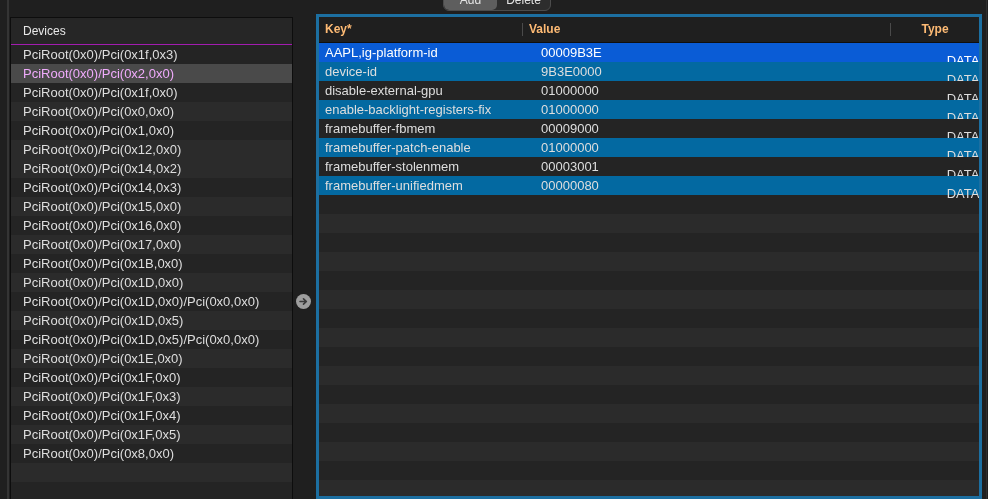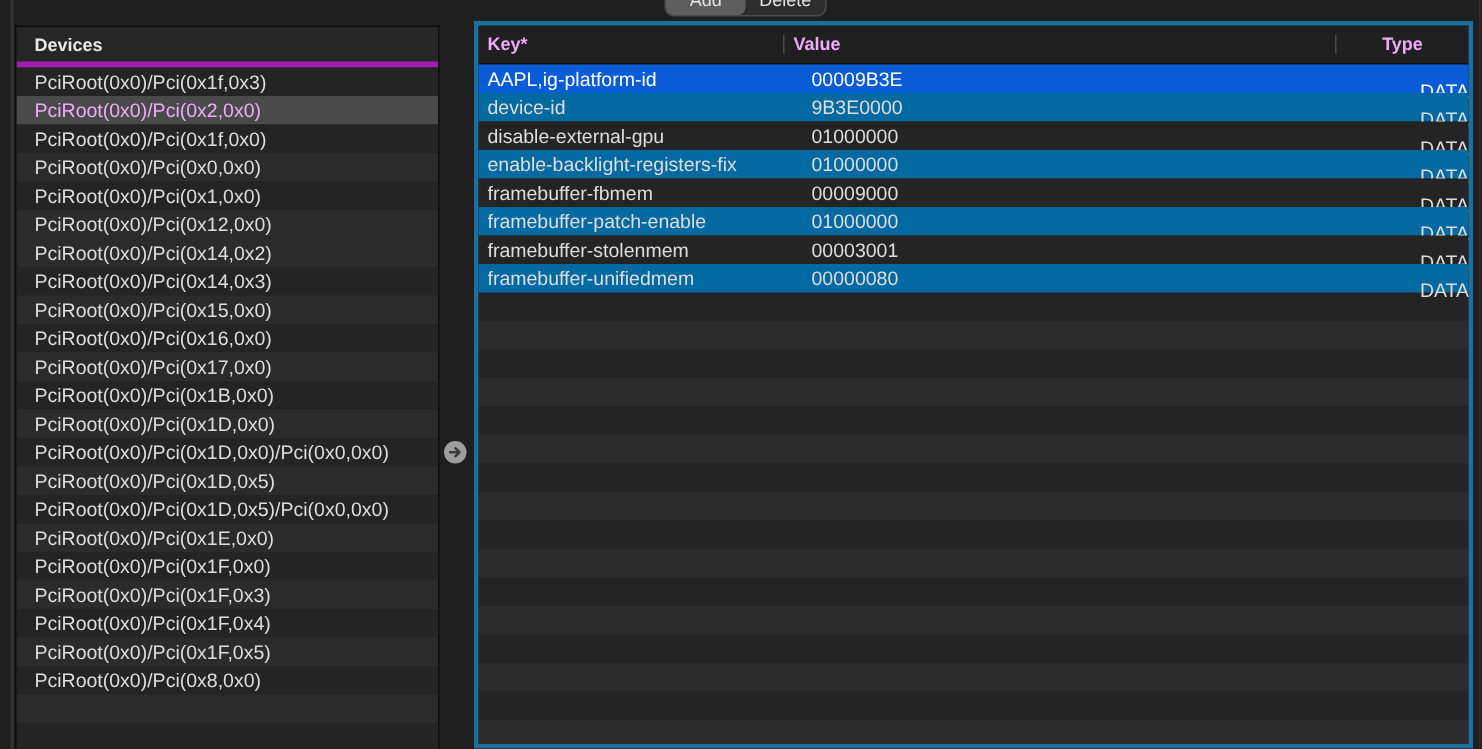--- a/index.html
+++ b/index.html
@@ -27,23 +27,23 @@
   }
   .seg.selected { background: #5e5e5e; border-radius: 5px; }
 
   
   .devices-panel {
     position: absolute; left: 10px; top: 17px; width: 283px; height: 482px;
     background: #242424; border: 1px solid #0d0d0d; border-bottom: none;
     overflow: hidden;
   }
   .devices-header {
-    height: 27px; background: #262626; border-bottom: 4px solid #a21caf;
+    height: 27px; background: #262626; border-bottom: 1px solid #a21caf;
     display: flex; align-items: center; padding-left: 12px;
-    font-size: 12px; font-weight: 700; color: #e9e9e9;
+    font-size: 12px; font-weight: 400; color: #e9e9e9;
   }
   .device-row {
     height: 19px; line-height: 19px; padding-left: 12px;
     font-size: 13px; color: #dedede; white-space: nowrap; overflow: hidden;
   }
   .device-row.odd  { background: #242424; }
   .device-row.even { background: #2b2b2b; }
   .device-row.selected { background: #4a4a4a; color: #f0abfc; }
 
   
@@ -56,21 +56,21 @@
   .transfer-btn svg { display: block; }
 
   
   .props-panel {
     position: absolute; left: 316px; top: 14px; width: 666px; height: 485px;
     border: 3px solid #1c6fa1; background: #242424; overflow: hidden;
   }
   .props-header {
     position: relative; height: 26px; background: #1f1f1f;
     border-bottom: 1px solid #0f0f0f;
-    font-size: 12px; font-weight: 700; color: #f0abfc;
+    font-size: 12px; font-weight: 700; color: #fdba74;
   }
   .props-header .col-key   { position: absolute; left: 6px;  top: 0; height: 25px; line-height: 25px; }
   .props-header .col-value { position: absolute; left: 210px; top: 0; height: 25px; line-height: 25px; }
   .props-header .col-type  { position: absolute; left: 572px; top: 0; width: 88px; height: 25px; line-height: 25px; text-align: center; }
   .header-divider { position: absolute; top: 6px; width: 1px; height: 13px; background: #4a4a4a; }
   .hd1 { left: 203px; } .hd2 { left: 571px; }
 
   .prop-row { position: relative; height: 19px; line-height: 19px; font-size: 13px; color: #dedede; }
   .prop-row.odd  { background: #242424; }
   .prop-row.even { background: #0369a1; }

